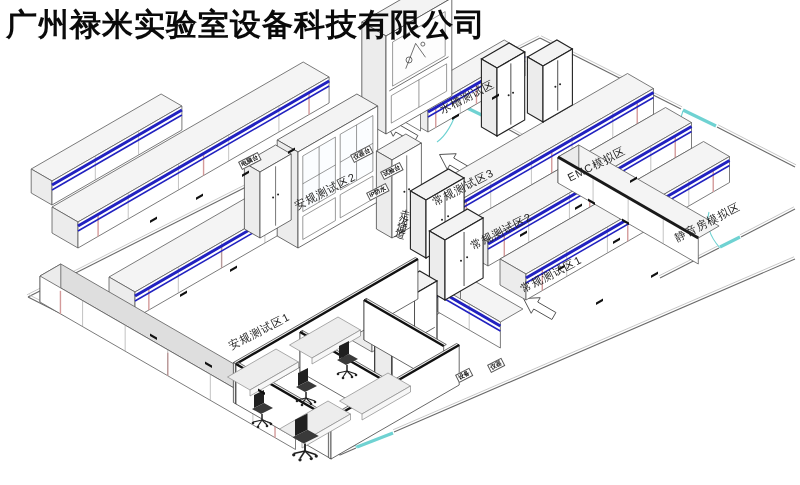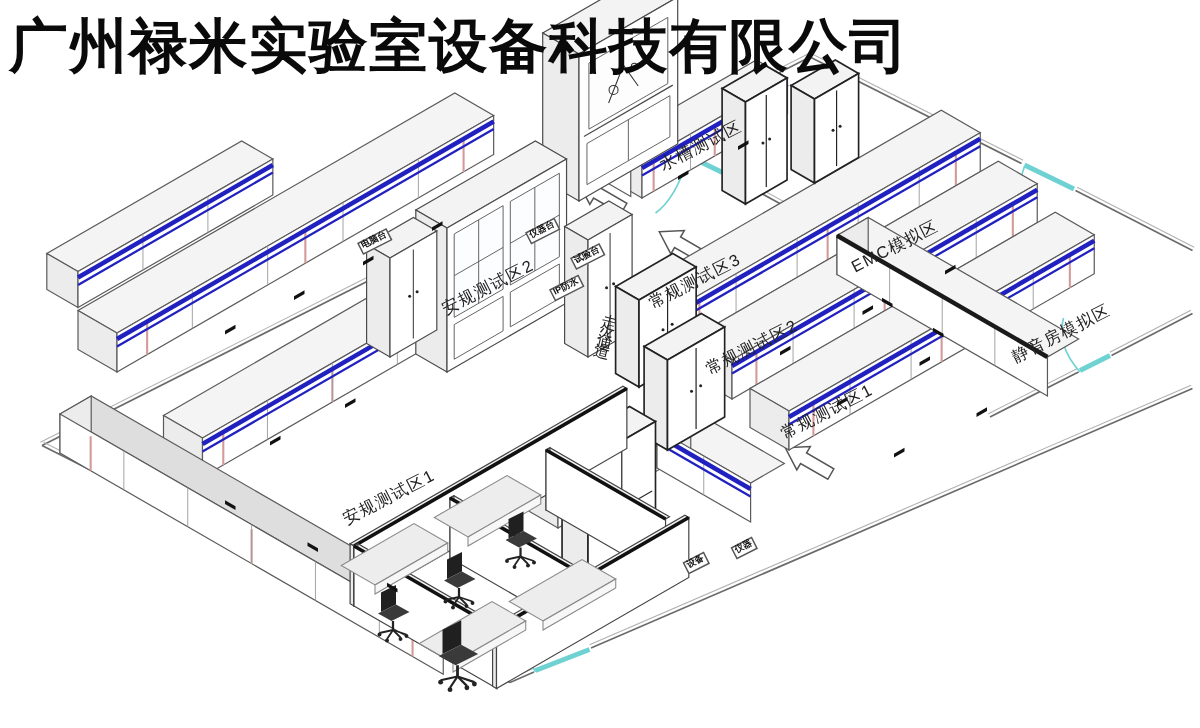--- a/index.html
+++ b/index.html
@@ -1,18 +1,18 @@
 <!DOCTYPE html>
 <html><head>
 <meta charset="utf-8">
 <style>
   html,body{margin:0;padding:0;background:#fff;}
   .stage{position:relative;width:800px;height:485px;background:#ffffff;overflow:hidden;
          font-family:"Liberation Sans", sans-serif;}
-  .title{position:absolute;left:6px;top:4px;font-size:39px;font-weight:700;color:#0a0a0a;
+  .title{position:absolute;left:6px;top:4px;font-size:31px;font-weight:700;color:#0a0a0a;
          letter-spacing:1px;white-space:nowrap;}
   .zl{position:absolute;font-size:11px;color:#222;letter-spacing:1px;white-space:nowrap;
       transform:rotate(-27deg);transform-origin:0 0;}
   .zl.vert{writing-mode:vertical-rl;letter-spacing:7px;transform:rotate(14deg);font-size:11px;}
   .tag{position:absolute;font-size:6px;line-height:7px;color:#111;background:#fff;
        border:0.5px solid #555;padding:0 1px;white-space:nowrap;
        transform:rotate(-27deg);transform-origin:0 0;font-weight:700;}
   svg{position:absolute;left:0;top:0;}
 </style>
 </head>

